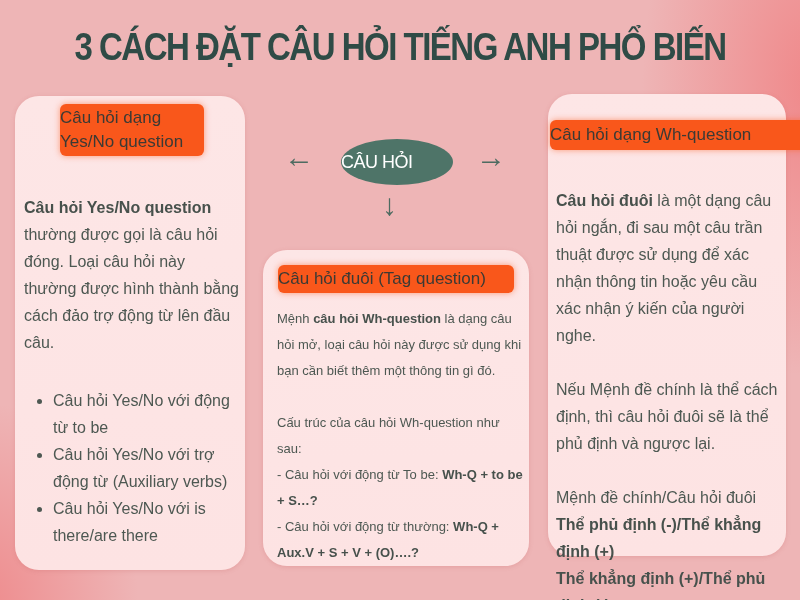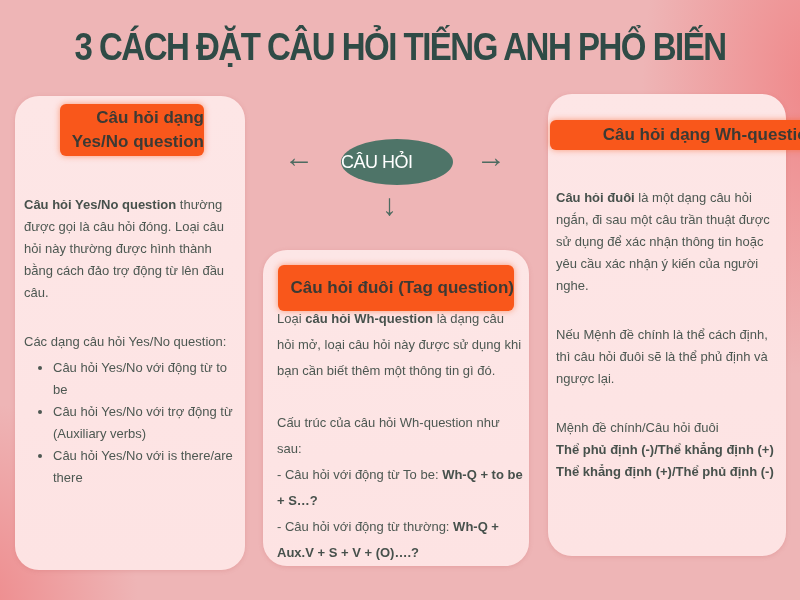--- a/index.html
+++ b/index.html
@@ -33,36 +33,36 @@
     box-shadow: 0 1px 4px rgba(200,100,100,0.25);
   }
   .card-left { left:15px; top:96px; width:230px; height:474px; }
   .card-mid { left:263px; top:250px; width:266px; height:316px; }
   .card-right { left:548px; top:94px; width:238px; height:462px; }
 
   .tag {
     position:absolute;
     background:#f9571b;
     color:#3c3a34;
-    font-weight:bold;
+    font-weight:normal;
     font-size:17px;
-    text-align:right;
+    text-align:left;
     border-radius:6px;
     box-shadow: 0 0 6px rgba(249,87,27,0.55);
     line-height:24px;
   }
   .tag-left { left:60px; top:104px; width:144px; padding:2px 0; }
-  .tag-mid { left:278px; top:265px; width:236px; padding:11px 0; }
+  .tag-mid { left:278px; top:265px; width:236px; padding:2px 0; }
   .tag-right { left:550px; top:120px; width:268px; padding:3px 0; }
 
   .body-text {
     position:absolute;
     color:#4d5852;
-    font-size:13px;
-    line-height:22px;
+    font-size:16px;
+    line-height:27px;
   }
   .body-text b { color:#47514c; }
   .left-body { left:24px; top:194px; width:215px; }
   .mid-body { left:277px; top:306px; width:246px; line-height:26px; font-size:13px; }
   .right-body { left:556px; top:187px; width:226px; }
   .para-gap { height:27px; }
   ul.bullets { margin:4px; padding-left:25px; }
   ul.bullets li { margin:0; }
   .center-line { text-align:left; }
 
@@ -92,37 +92,36 @@
 <div class="title">3 CÁCH ĐẶT CÂU HỎI TIẾNG ANH PHỔ BIẾN</div>
 
 <div class="card card-left"></div>
 <div class="tag tag-left">
   <div>Câu hỏi dạng</div>
   <div>Yes/No question</div>
 </div>
 <div class="body-text left-body">
   <div><b>Câu hỏi Yes/No question</b><span> thường được gọi là câu hỏi đóng. Loại câu hỏi này thường được hình thành bằng cách đảo trợ động từ lên đầu câu.</span></div>
   <div class="para-gap"></div>
-  <div>Các dạng câu hỏi Yes/No question:</div>
   <ul class="bullets">
     <li>Câu hỏi Yes/No với động từ to be</li>
     <li>Câu hỏi Yes/No với trợ động từ (Auxiliary verbs)</li>
     <li>Câu hỏi Yes/No với is there/are there</li>
   </ul>
 </div>
 
 <div class="arrow arrow-left">←</div>
 <div class="oval">CÂU HỎI</div>
 <div class="arrow arrow-right">→</div>
 <div class="arrow arrow-down">↓</div>
 
 <div class="card card-mid"></div>
 <div class="tag tag-mid">Câu hỏi đuôi (Tag question)</div>
 <div class="body-text mid-body">
-  <div><span>Loại </span><b>câu hỏi Wh-question</b><span> là dạng câu hỏi mở, loại câu hỏi này được sử dụng khi bạn cần biết thêm một thông tin gì đó.</span></div>
+  <div><span>Mệnh </span><b>câu hỏi Wh-question</b><span> là dạng câu hỏi mở, loại câu hỏi này được sử dụng khi bạn cần biết thêm một thông tin gì đó.</span></div>
   <div class="para-gap" style="height:26px"></div>
   <div>Cấu trúc của câu hỏi Wh-question như sau:</div>
   <div><span>- Câu hỏi với động từ To be: </span><b>Wh-Q + to be + S…?</b></div>
   <div><span>- Câu hỏi với động từ thường: </span><b>Wh-Q + Aux.V + S + V + (O)….?</b></div>
 </div>
 
 <div class="card card-right"></div>
 <div class="tag tag-right">Câu hỏi dạng Wh-question</div>
 <div class="body-text right-body">
   <div><b>Câu hỏi đuôi</b><span> là một dạng câu hỏi ngắn, đi sau một câu trần thuật được sử dụng để xác nhận thông tin hoặc yêu cầu xác nhận ý kiến của người nghe.</span></div>

